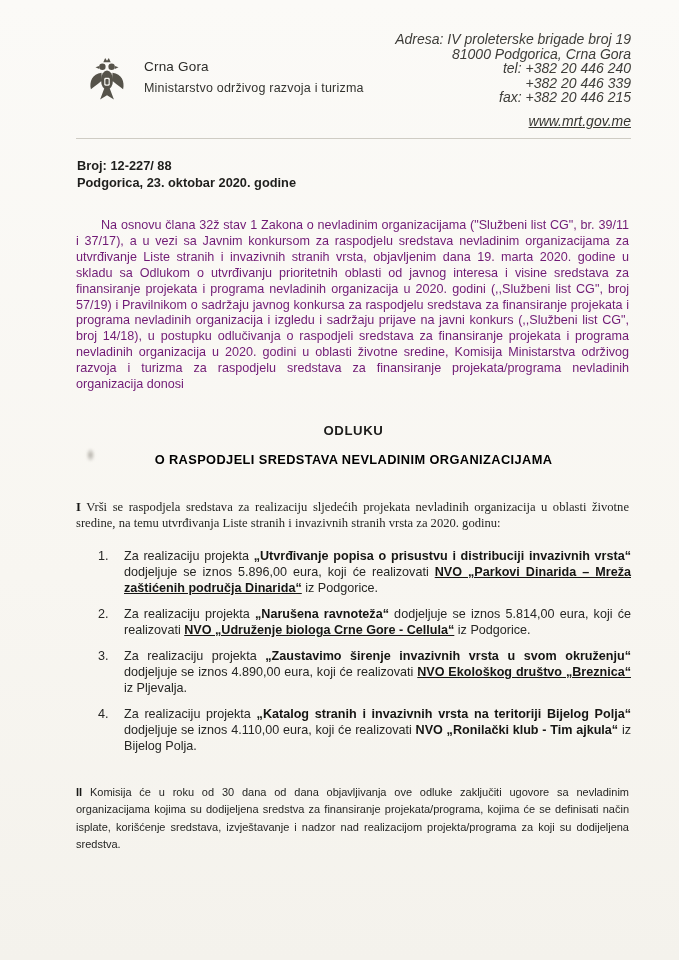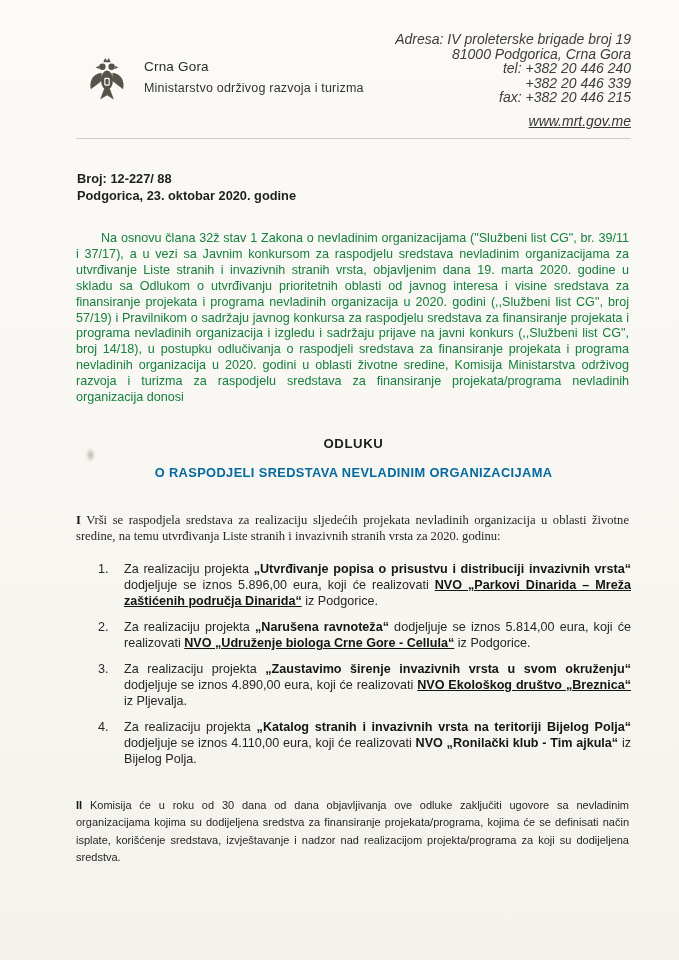--- a/index.html
+++ b/index.html
@@ -65,51 +65,51 @@
     color: #35342f;
     cursor: pointer;
     display: inline-block;
   }
   .header-rule {
     border: none;
     border-top: 1px solid #cfccc4;
     margin: 10px 0 0 0;
   }
   
-  .doc-meta { margin-top: 31px; margin-left: 1px; }
+  .doc-meta { margin-top: 18px; margin-left: 1px; }
   .doc-meta div {
     font-weight: bold;
     font-size: 12.8px;
     line-height: 17px;
     color: #1e1e1c;
   }
   
   .preamble {
     margin: 27px 2px 0 0;
     font-size: 12.6px;
     line-height: 15.9px;
     text-align: justify;
     text-indent: 25px;
-    color: #15803d;
+    color: #701a75;
   }
   .title {
     margin: 30px 0 0 0;
     text-align: center;
     font-size: 13.2px;
     font-weight: bold;
     letter-spacing: .6px;
     color: #1d1d1b;
   }
   .subtitle {
     margin: 14px 0 0 0;
     text-align: center;
     font-size: 12.8px;
     font-weight: bold;
     letter-spacing: .4px;
-    color: #0369a1;
+    color: #000000;
   }
   .section-intro {
     margin: 32px 2px 0 0;
     font-size: 12.6px;
     line-height: 16px;
     text-align: justify;
     color: #262624;
     font-family: Liberation Serif, serif;
   }
   .section-label { font-weight: bold; color: #171715; }

